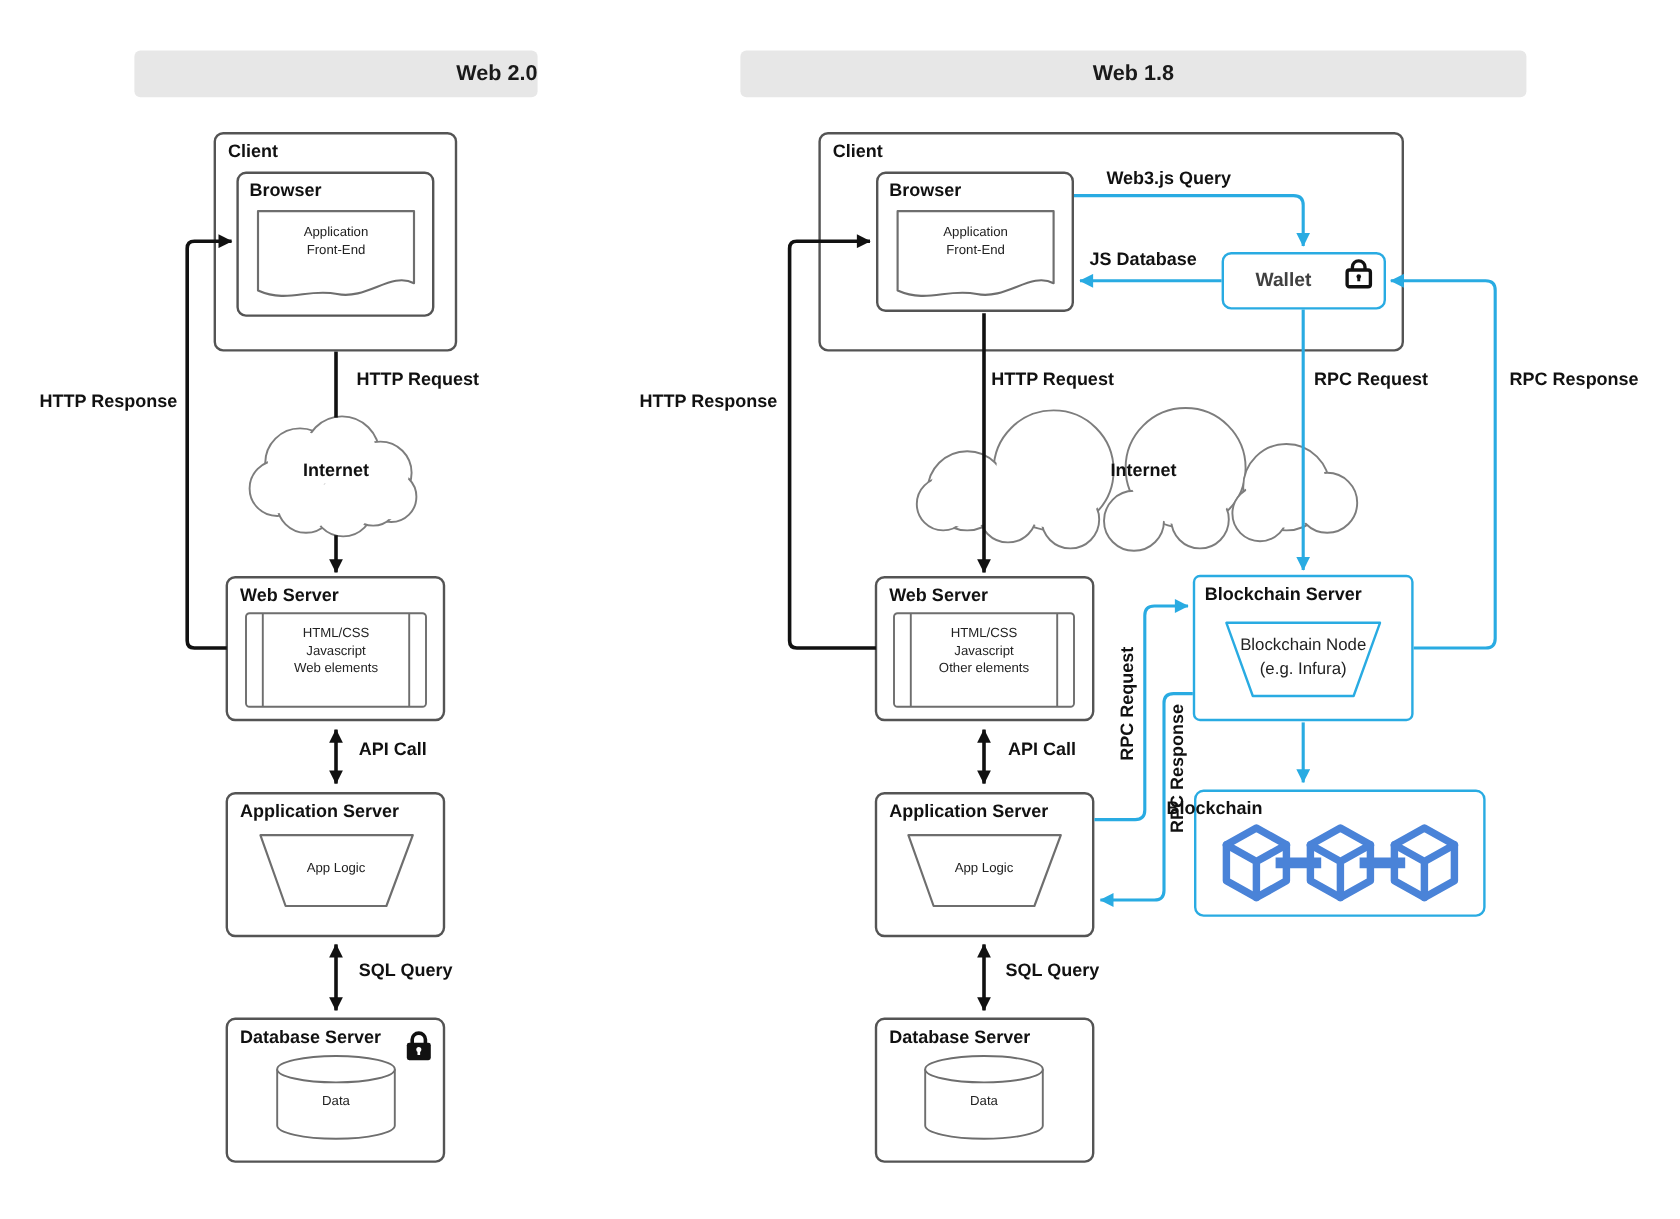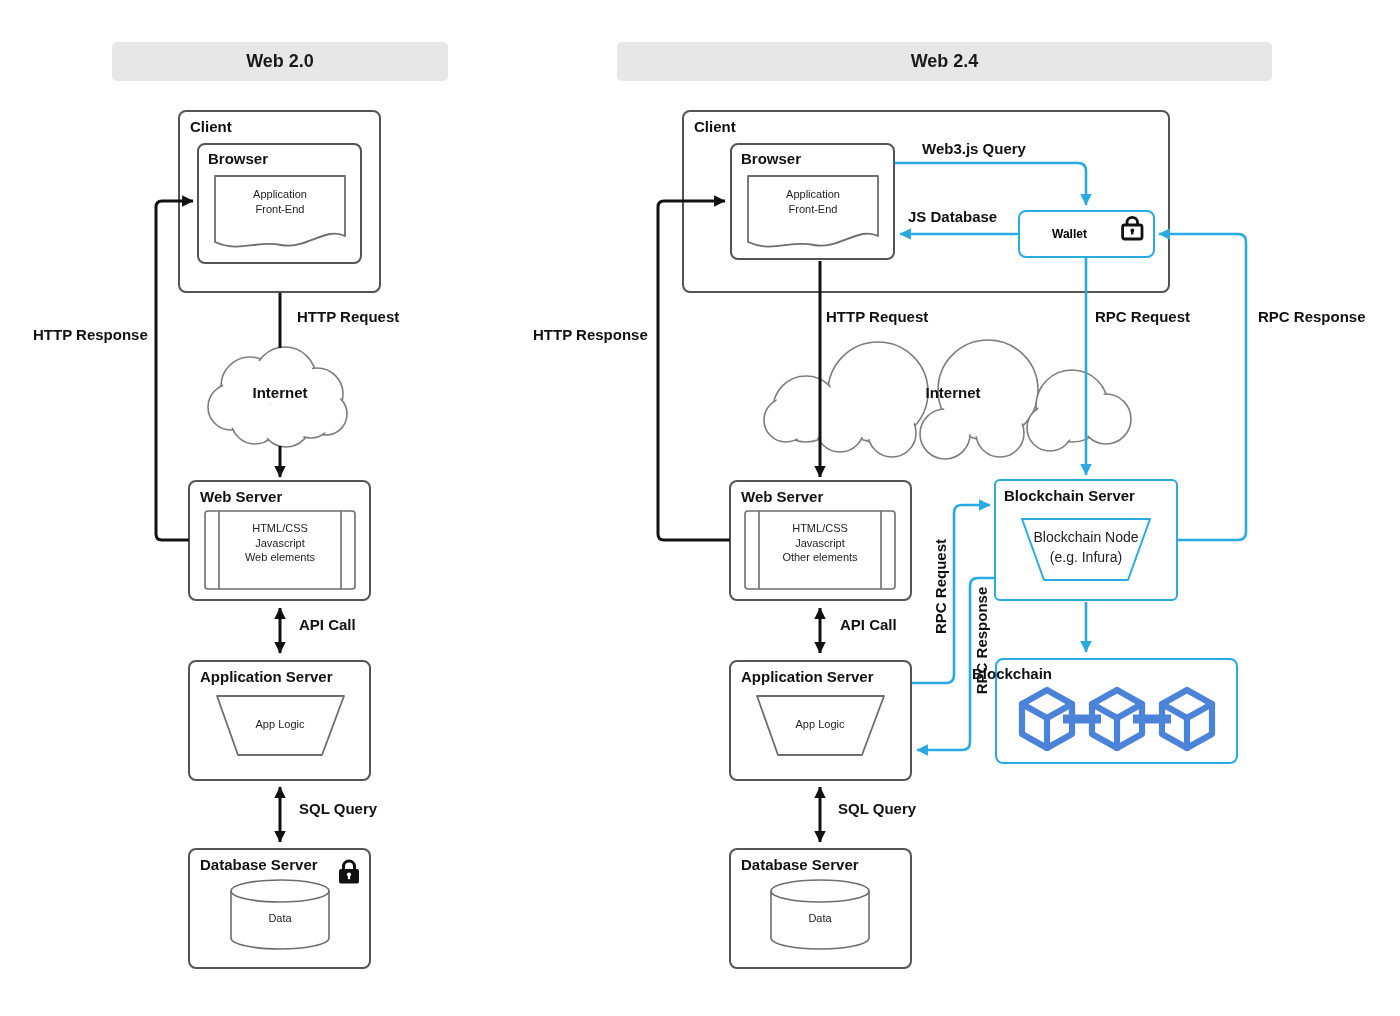--- a/index.html
+++ b/index.html
@@ -30,34 +30,34 @@
     font-weight:bold; color:#111; transform:rotate(-90deg);
     transform-origin:center; white-space:nowrap; z-index:6;
   }
   .inner{
     position:absolute; text-align:center; font-size:11px; color:#222;
     white-space:pre-line; line-height:1.32; z-index:6;
   }
   .inner.small{font-size:14px; line-height:1.45;}
   .wallet-label{
     position:absolute; z-index:6; display:flex; align-items:center;
-    justify-content:center; font-size:12px; font-weight:bold; color:#000000;
+    justify-content:center; font-size:16px; font-weight:bold; color:#404040;
   }
   svg.overlay{position:absolute; left:0; top:0; z-index:5; pointer-events:none;}
 </style>
 </head>
 <body>
 
 <div id="canvas">
 
-  <div class="hdr" style="left:112px;top:42px;width:336px;height:39px;">
+  <div class="hdr" style="left:112px;top:42px;width:336px;height:39px;justify-content:flex-end;">
       <span>Web 2.0</span>
     </div>
   <div class="hdr" style="left:617px;top:42px;width:655px;height:39px;">
-      <span>Web 2.4</span>
+      <span>Web 1.8</span>
     </div>
 
   <div class="box" style="left:178px;top:110px;width:203px;height:183px;"></div>
   <div class="box" style="left:197px;top:143px;width:165px;height:121px;"></div>
   <div class="box" style="left:188px;top:480px;width:183px;height:121px;"></div>
   <div class="box" style="left:188px;top:660px;width:183px;height:121px;"></div>
   <div class="box" style="left:188px;top:848px;width:183px;height:121px;"></div>
 
   <div class="box" style="left:682px;top:110px;width:488px;height:183px;"></div>
   <div class="box" style="left:730px;top:143px;width:165px;height:117px;"></div>

